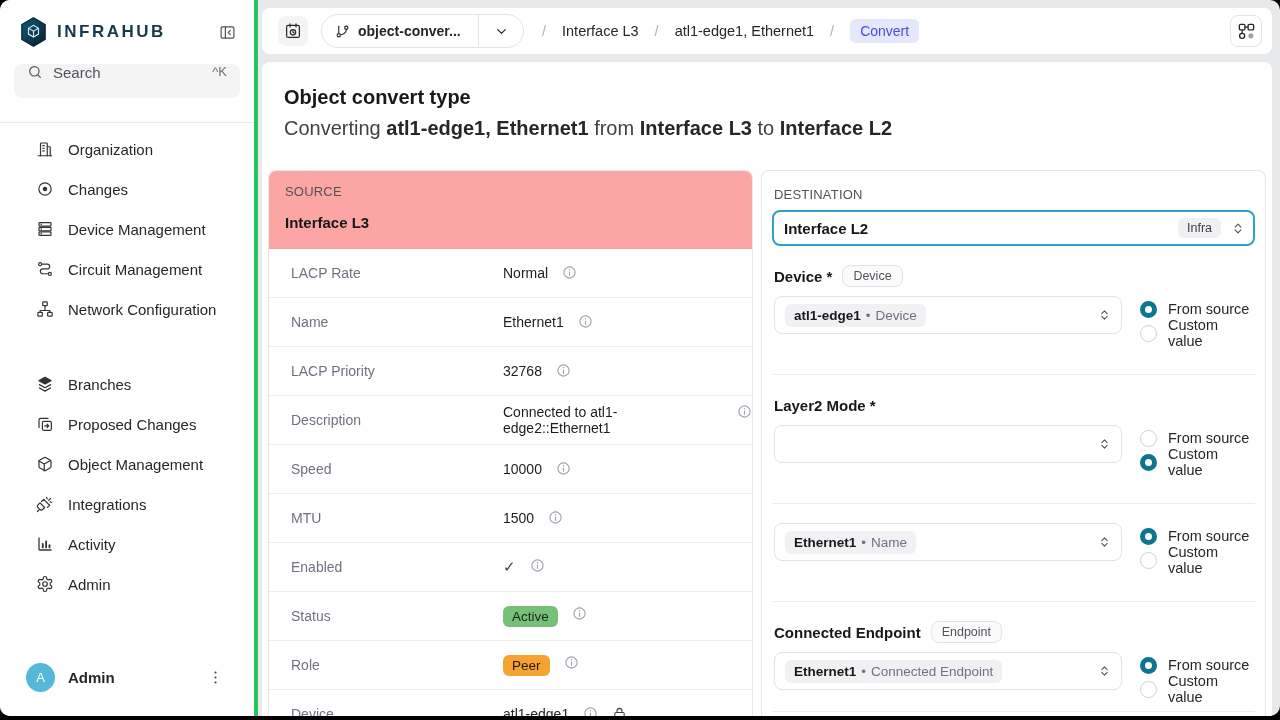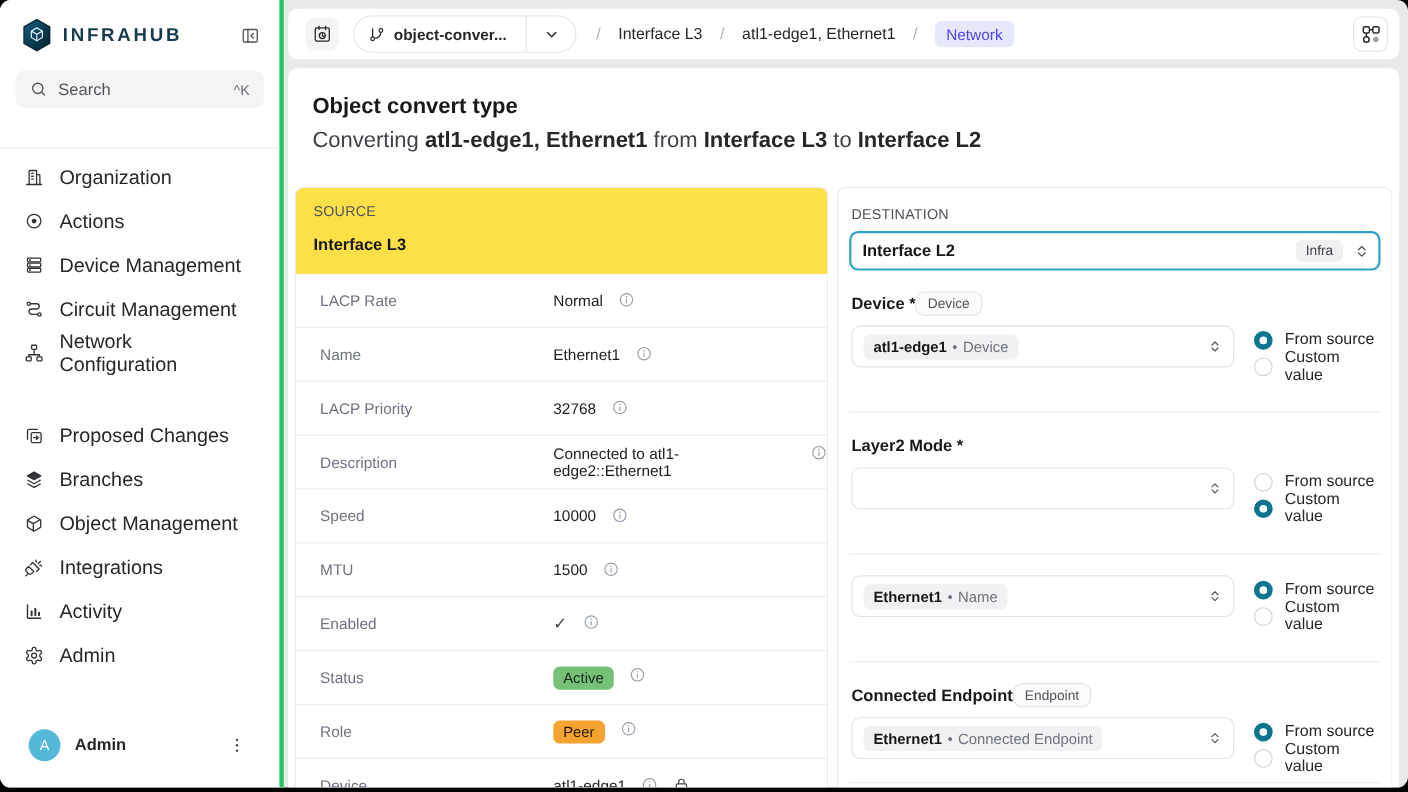--- a/index.html
+++ b/index.html
@@ -4,28 +4,28 @@
 <style>
   * { box-sizing: border-box; margin: 0; padding: 0; }
   html,body { width:1280px; height:720px; background:#000; font-family:"Liberation Sans", sans-serif; overflow:hidden; }
   .window { position:absolute; left:0; top:0; width:1280px; height:716px; background:#e8e9eb; border-radius:10px; overflow:hidden; display:flex; }
 
   
   .sidebar { width:258px; flex-shrink:0; background:#fff; border-right:4px solid #22c55e; display:flex; flex-direction:column; }
   .logo-row { display:flex; align-items:center; padding:17px 16px 0 20px; }
   .brand-text { margin-left:10px; font-size:17px; font-weight:800; letter-spacing:2.5px; color:#16394c; }
   .collapse-btn { margin-left:auto; width:22px; height:22px; border:none; background:none; color:#52525b; cursor:pointer; display:flex; align-items:center; justify-content:center; }
-  .search-box { margin:17px 14px 16px; height:34px; background:#f4f4f5; border-radius:8px; display:flex; align-items:center; padding:0 13px; gap:10px; cursor:text; }
+  .search-box { margin:17px 14px 4px; height:34px; background:#f4f4f5; border-radius:8px; display:flex; align-items:flex-start; padding:0 13px; gap:10px; cursor:text; }
   .search-box input { flex:1; border:none; background:transparent; outline:none; font-size:15px; color:#3f3f46; font-family:inherit; min-width:0; }
   .search-box input::placeholder { color:#52525b; }
   .kbd-hint { font-size:13px; color:#71717a; }
   .side-div { border-top:1px solid #e9e9eb; margin-top:20px; }
   .nav { padding-top:6px; }
   .nav-g2 { margin-top:35px; }
-  .nav-item { display:flex; align-items:center; gap:14px; height:40px; padding:0 22px; font-size:18px; color:#27272a; cursor:pointer; }
+  .nav-item { display:flex; align-items:center; gap:14px; height:40px; padding:0 36px; font-size:15px; color:#27272a; cursor:pointer; }
   .nicon { width:18px; height:18px; display:flex; color:#323238; flex-shrink:0; }
   .nicon svg { width:18px; height:18px; }
   .user-row { margin-top:auto; display:flex; align-items:center; gap:13px; padding:14px 30px 24px 26px; }
   .avatar { width:29px; height:29px; border-radius:50%; background:#56b8d8; color:#fff; font-size:13px; display:flex; align-items:center; justify-content:center; flex-shrink:0; }
   .user-name { font-size:15px; font-weight:700; color:#27272a; }
   .kebab { margin-left:auto; width:18px; height:18px; color:#3f3f46; cursor:pointer; display:flex; align-items:center; justify-content:center; }
 
   
   .right-area { flex:1; display:flex; flex-direction:column; padding:8px 8px 0 4px; gap:8px; min-width:0; }
   .topbar { height:46px; flex-shrink:0; background:#fff; border-radius:8px; display:flex; align-items:center; padding:0 10px 0 16px; gap:13px; }
@@ -43,21 +43,21 @@
 
   .main-card { flex:1; background:#fff; border-radius:8px 8px 0 0; overflow:hidden; display:flex; flex-direction:column; min-height:0; }
   .page-head { padding:24px 18px 30px 22px; flex-shrink:0; }
   .page-title { font-size:20px; font-weight:700; color:#18181b; }
   .page-sub { margin-top:8px; font-size:20px; color:#3f3f46; }
   .page-sub b { font-weight:700; color:#27272a; }
   .panels { flex:1; display:flex; gap:8px; padding:0 6px; min-height:0; }
   .panel { flex:1; border:1px solid #e7e7ea; border-bottom:none; border-radius:8px 8px 0 0; overflow:hidden; min-width:0; background:#fff; }
 
   
-  .src-head { background:#fde047; padding:13px 16px 18px; }
+  .src-head { background:#fca5a5; padding:13px 16px 18px; }
   .kicker { font-size:13px; color:#52525b; letter-spacing:0.2px; }
   .src-type { margin-top:15px; font-size:15px; font-weight:700; color:#18181b; }
   .src-row { height:49px; display:flex; align-items:center; padding-left:22px; border-bottom:1px solid #ececee; font-size:14px; }
   .src-label { width:212px; color:#6f7280; flex-shrink:0; }
   .src-value { display:flex; gap:14px; color:#1d1d20; }
   .check-glyph { font-size:15px; color:#3f3f46; }
   .badge { padding:3px 9px; border-radius:6px; font-size:13.5px; color:#17251b; }
   .badge-active { background:#76c078; }
   .badge-peer { background:#f5a432; color:#241703; }
   .src-link { color:#27272a; text-decoration:underline; cursor:pointer; }
@@ -66,21 +66,21 @@
 
   
   .dest-panel { padding:12px 10px 0; display:flex; flex-direction:column;justify-content:center; }
   .dest-kicker { margin:0 0 8px 2px; }
   .type-select { height:36px; border:2px solid #2ba3c4; border-radius:8px; display:flex; align-items:center; padding:0 8px 0 10px; gap:10px; cursor:pointer; flex-shrink:0; }
   .type-value { flex:1; font-size:15px; font-weight:700; color:#18181b; }
   .mini-badge { background:#f0f0f2; border-radius:6px; padding:3px 9px; font-size:12.5px; color:#3f3f46; }
   .stepper { color:#52525b; display:flex; flex-shrink:0; }
   .field-sec { padding:19px 2px 29px; border-bottom:1px solid #ececee; flex-shrink:0; }
   .field-sec.last { padding-bottom:10px; }
-  .field-head { display:flex; align-items:center; margin-bottom:9px; height:22px; }
+  .field-head { display:flex; align-items:center; gap:10px; margin-bottom:9px; height:22px; }
   .field-label { font-size:15px; font-weight:700; color:#18181b; }
   .field-badge { border:1px solid #e2e2e6; background:#fbfbfc; color:#52525b; font-size:12.5px; padding:3px 10px; border-radius:8px; }
   .field-body { display:flex; align-items:flex-start; gap:18px; }
   .select { width:348px; height:38px; border:1px solid #e2e2e6; border-radius:8px; display:flex; align-items:center; padding:0 10px; cursor:pointer; flex-shrink:0; }
   .val-pill { background:#f1f1f3; border-radius:6px; padding:4px 9px; font-size:13.5px; color:#6f7280; display:flex; align-items:center; gap:5px; white-space:nowrap; }
   .val-pill .pname { font-weight:700; color:#18181b; }
   .select .stepper { margin-left:auto; }
   .radios { display:flex; flex-direction:column; padding-top:1px; }
   .radio { display:flex; align-items:center; gap:11px; font-size:14.5px; color:#27272a; height:24px; cursor:pointer; }
   .rdot { width:17px; height:17px; border-radius:50%; border:1px solid #cfd1d6; background:#fff; flex-shrink:0; }
@@ -144,21 +144,21 @@
           </span>
         <span class="nlabel">Organization</span>
       </div>
       <div class="nav-item">
         <span class="nicon">
             <svg viewBox="0 0 24 24" fill="none" stroke="currentColor" stroke-width="1.6">
               <circle cx="12" cy="12" r="8.2"></circle>
               <circle cx="12" cy="12" r="3" fill="currentColor" stroke="none"></circle>
             </svg>
           </span>
-        <span class="nlabel">Actions</span>
+        <span class="nlabel">Changes</span>
       </div>
       <div class="nav-item">
         <span class="nicon">
             <svg viewBox="0 0 24 24" fill="none" stroke="currentColor" stroke-width="1.6" stroke-linejoin="round">
               <rect x="4" y="3.5" width="16" height="4.6" rx="1"></rect>
               <rect x="4" y="9.7" width="16" height="4.6" rx="1"></rect>
               <rect x="4" y="15.9" width="16" height="4.6" rx="1"></rect>
               <path d="M7 5.8h.01M7 12h.01M7 18.2h.01" stroke-width="2.2" stroke-linecap="round"></path>
             </svg>
           </span>
@@ -180,39 +180,39 @@
               <rect x="9" y="2.5" width="6" height="5" rx="1"></rect>
               <rect x="2.5" y="16.5" width="6" height="5" rx="1"></rect>
               <rect x="15.5" y="16.5" width="6" height="5" rx="1"></rect>
               <path d="M12 7.5v4M5.5 16.5v-2.5h13v2.5M12 11.5v2.5"></path>
             </svg>
           </span>
         <span class="nlabel">Network Configuration</span>
       </div>
 
       <div class="nav-g2">
+        <div class="nav-item">
+          <span class="nicon">
+              <svg viewBox="0 0 24 24" fill="none" stroke="currentColor" stroke-width="1.6" stroke-linejoin="round">
+                <path d="M12 3 4 7.5 12 12l8-4.5L12 3Z" fill="currentColor"></path>
+                <path d="m4 12.5 8 4.5 8-4.5"></path>
+                <path d="m4 17 8 4.5L20 17"></path>
+              </svg>
+            </span>
+          <span class="nlabel">Branches</span>
+        </div>
         <div class="nav-item">
           <span class="nicon">
               <svg viewBox="0 0 24 24" fill="none" stroke="currentColor" stroke-width="1.6" stroke-linecap="round" stroke-linejoin="round">
                 <rect x="8.5" y="8.5" width="12" height="12" rx="2"></rect>
                 <path d="M16 4.5H6a2 2 0 0 0-2 2v10"></path>
                 <path d="M11.5 14.5h5.5m0 0-2.2-2.2M17 14.5l-2.2 2.2"></path>
               </svg>
             </span>
           <span class="nlabel">Proposed Changes</span>
-        </div>
-        <div class="nav-item">
-          <span class="nicon">
-              <svg viewBox="0 0 24 24" fill="none" stroke="currentColor" stroke-width="1.6" stroke-linejoin="round">
-                <path d="M12 3 4 7.5 12 12l8-4.5L12 3Z" fill="currentColor"></path>
-                <path d="m4 12.5 8 4.5 8-4.5"></path>
-                <path d="m4 17 8 4.5L20 17"></path>
-              </svg>
-            </span>
-          <span class="nlabel">Branches</span>
         </div>
         <div class="nav-item">
           <span class="nicon">
               <svg viewBox="0 0 24 24" fill="none" stroke="currentColor" stroke-width="1.6" stroke-linejoin="round">
                 <path d="M21 8.4v7.2a1.5 1.5 0 0 1-.75 1.3l-6.5 3.75a1.5 1.5 0 0 1-1.5 0l-6.5-3.75A1.5 1.5 0 0 1 5 15.6V8.4a1.5 1.5 0 0 1 .75-1.3l6.5-3.75a1.5 1.5 0 0 1 1.5 0l6.5 3.75A1.5 1.5 0 0 1 21 8.4Z" transform="translate(-1 0)"></path>
                 <path d="M4.3 7.6 12 12l7.7-4.4M12 21.5V12" transform="translate(-1 0)"></path>
               </svg>
             </span>
           <span class="nlabel">Object Management</span>
         </div>
@@ -294,21 +294,21 @@
             </svg>
           </span>
       </div>
 
       <nav class="crumbs">
         <span class="crumb-sep">/</span>
         <span class="crumb">Interface L3</span>
         <span class="crumb-sep">/</span>
         <span class="crumb">atl1-edge1, Ethernet1</span>
         <span class="crumb-sep">/</span>
-        <span class="crumb-active">Network</span>
+        <span class="crumb-active">Convert</span>
       </nav>
 
       <button class="wf-btn">
         <span>
             <svg viewBox="0 0 24 24" width="19" height="19" fill="none" stroke="currentColor" stroke-width="1.7" stroke-linejoin="round">
               <rect x="3" y="3" width="7" height="7" rx="1.5"></rect>
               <rect x="14" y="3" width="7" height="7" rx="1.5"></rect>
               <circle cx="6.5" cy="17.5" r="3.2"></circle>
               <circle cx="17.5" cy="17.5" r="3.2" fill="#9ca3af" stroke="none"></circle>
               <path d="M10 6.5h4M6.5 10v4.3"></path>

